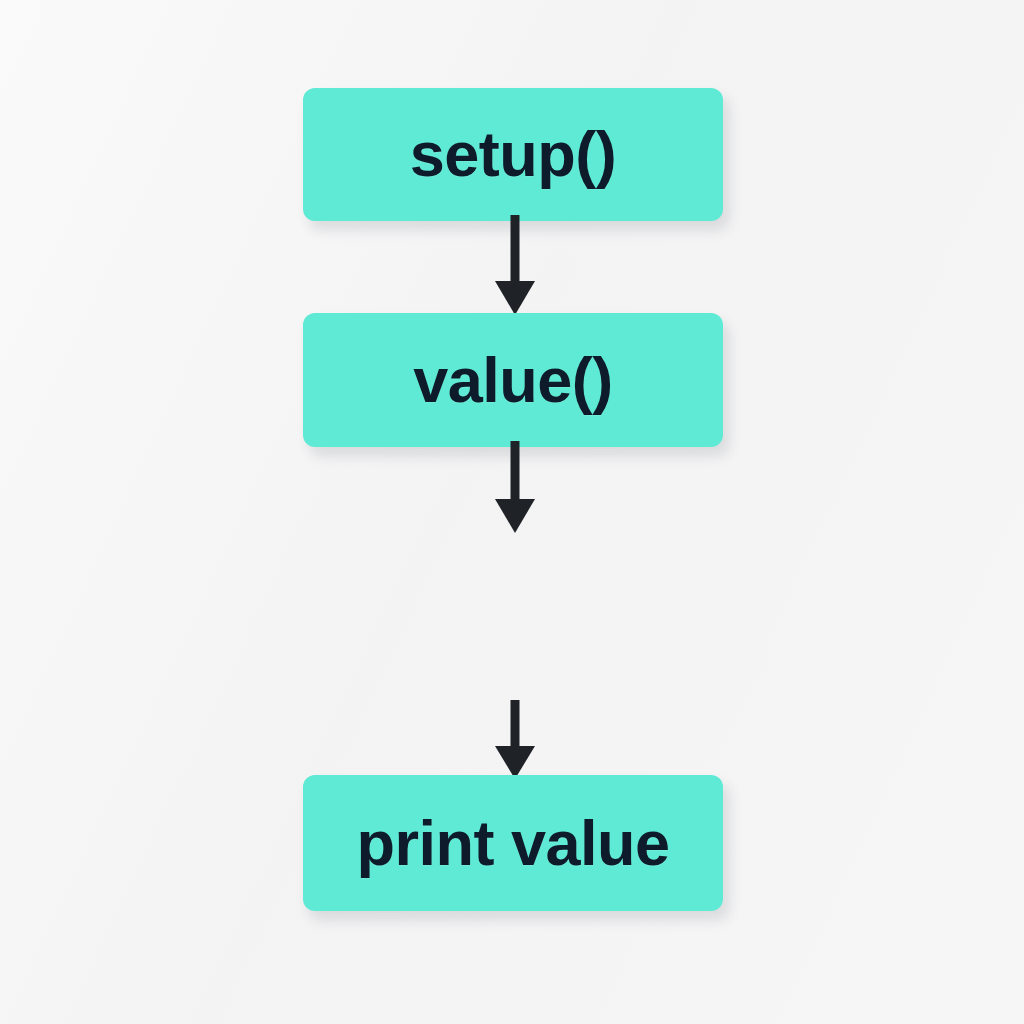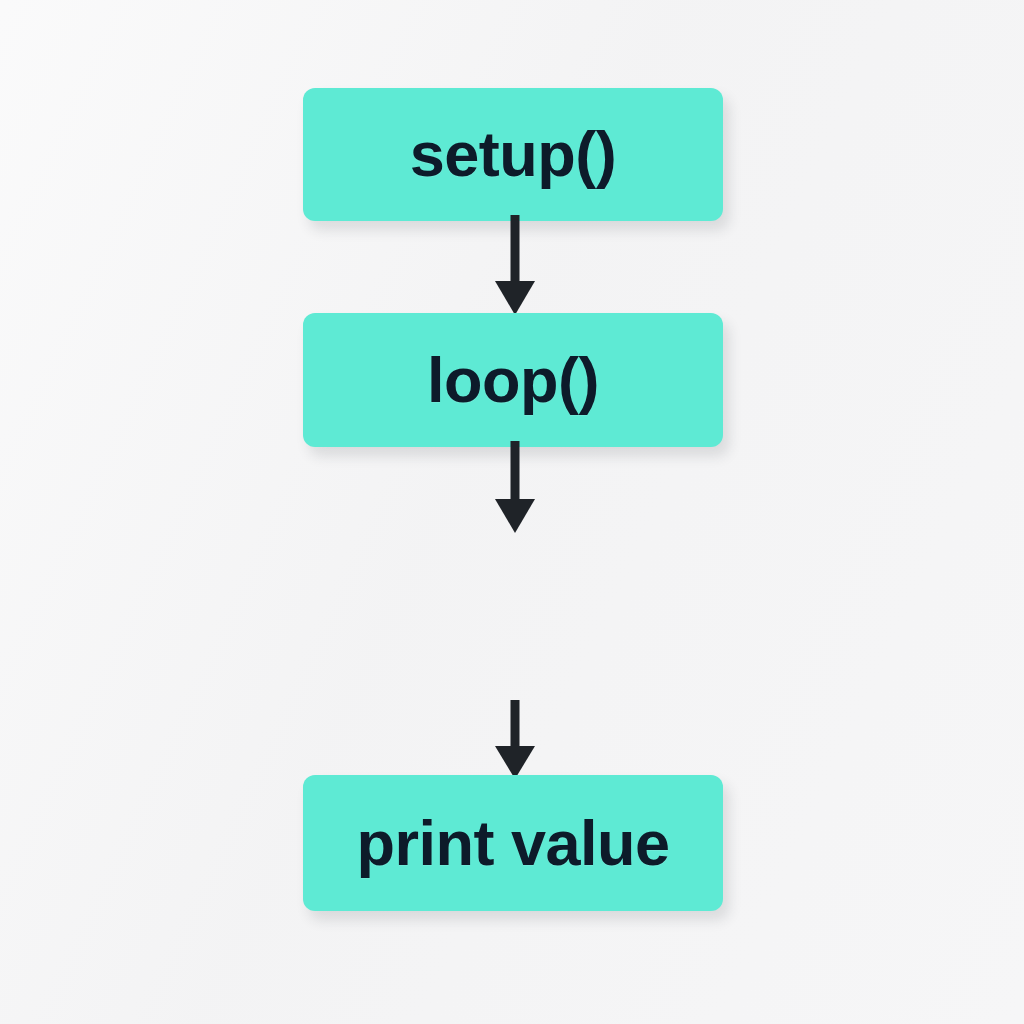--- a/index.html
+++ b/index.html
@@ -97,21 +97,21 @@
   <div class="node process-box" id="node-setup">
     <span class="node-label box-label">setup()</span>
   </div>
 
   <svg class="arrow-svg" id="arrow-setup-loop" viewBox="0 0 120 105">
     <line x1="60" y1="0" x2="60" y2="78" stroke="#1f2328" stroke-width="9"></line>
     <polygon points="60,100 40,66 80,66" fill="#1f2328"></polygon>
   </svg>
 
   <div class="node process-box" id="node-loop">
-    <span class="node-label box-label">loop()</span>
+    <span class="node-label box-label">value()</span>
   </div>
 
   <svg class="arrow-svg" id="arrow-loop-if" viewBox="0 0 120 95">
     <line x1="60" y1="0" x2="60" y2="70" stroke="#1f2328" stroke-width="9"></line>
     <polygon points="60,92 40,58 80,58" fill="#1f2328"></polygon>
   </svg>
 
 
   <svg class="arrow-svg" id="arrow-if-print" viewBox="0 0 120 80">
     <line x1="60" y1="0" x2="60" y2="58" stroke="#1f2328" stroke-width="9"></line>

